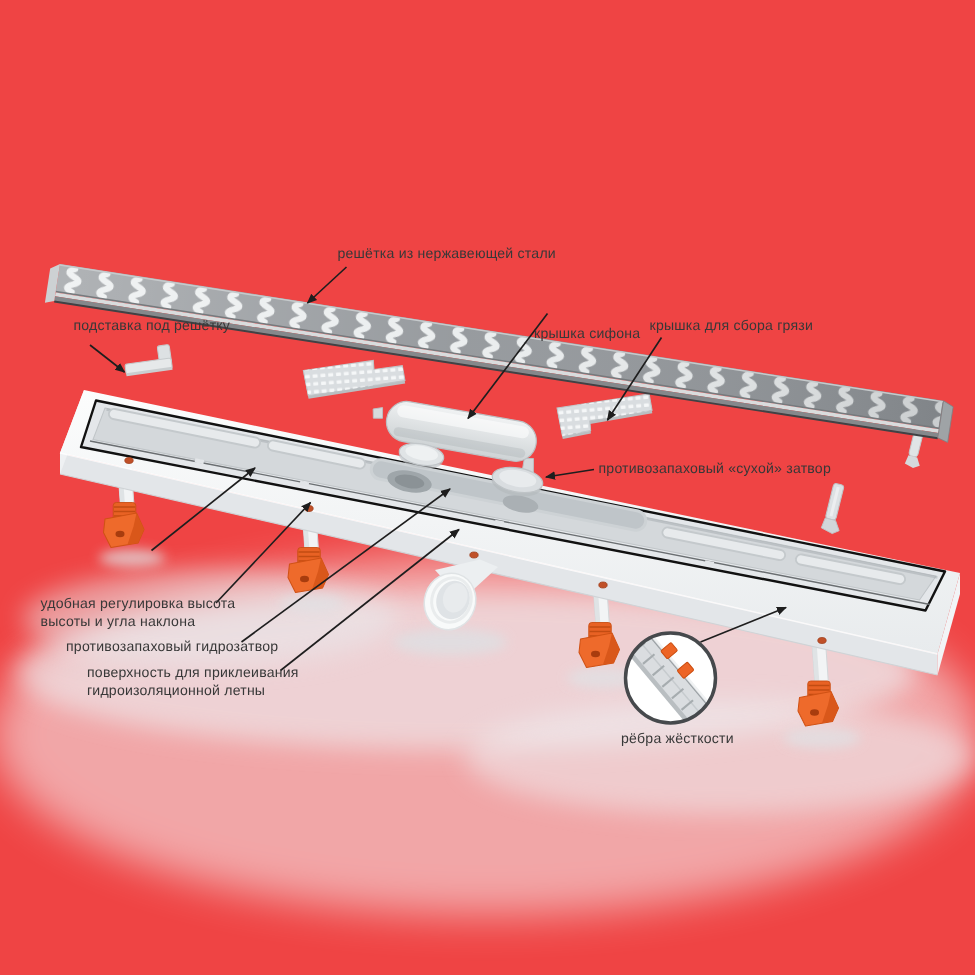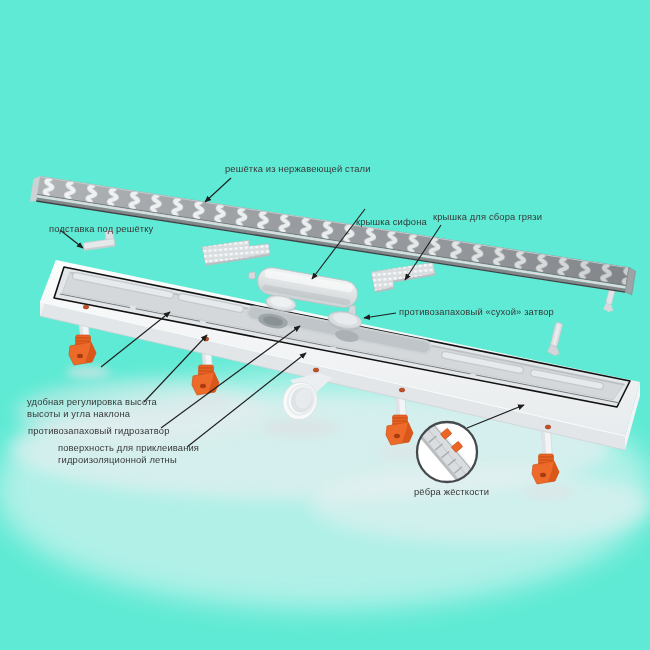--- a/index.html
+++ b/index.html
@@ -1,18 +1,18 @@
 <!DOCTYPE html>
 <html><head>
 <meta charset="utf-8">
 <style>
   html,body { margin:0; padding:0; background:#ffffff; }
   .scene {
     position:relative; width:650px; height:650px; overflow:hidden;
-    background:#5eead4;
+    background:#ef4444;
     font-family:"Liberation Sans", sans-serif;
   }
   .scene svg { position:absolute; left:0; top:0; }
   .lbl {
     position:absolute; white-space:nowrap;
     font-size:9.4px; line-height:11.6px; color:#383838; letter-spacing:0.15px;
   }
   .lbl span { display:block; }
 </style>
 </head>
@@ -269,28 +269,28 @@
     <line x1="441" y1="225" x2="405" y2="280" marker-end="url(#ah)"></line>
     <line x1="396" y1="313" x2="364" y2="318" marker-end="url(#ah)"></line>
     <line x1="101" y1="367" x2="170" y2="312" marker-end="url(#ah)"></line>
     <line x1="144" y1="402" x2="207" y2="335" marker-end="url(#ah)"></line>
     <line x1="161" y1="428" x2="300" y2="326" marker-end="url(#ah)"></line>
     <line x1="187" y1="447" x2="306" y2="353" marker-end="url(#ah)"></line>
   </g>
 </svg>
 
 <div class="lbl" style="left:225px; top:163px;">решётка из нержавеющей стали</div>
-<div class="lbl" style="left:8px; top:223px;padding-left:41px;">подставка под решётку</div>
+<div class="lbl" style="left:8px; top:211px;padding-left:41px;">подставка под решётку</div>
 <div class="lbl" style="left:356px; top:196px;margin-top:20px;">крышка сифона</div>
 <div class="lbl" style="left:433px; top:211px;">крышка для сбора грязи</div>
 <div class="lbl" style="left:399px; top:306px;">противозапаховый «сухой» затвор</div>
 <div class="lbl" style="left:27px; top:396px;">
   <span>удобная регулировка высота</span>
   <span>высоты и угла наклона</span>
 </div>
-<div class="lbl" style="left:28px; top:425px;">противозапаховый гидрозатвор</div>
+<div class="lbl" style="left:44px; top:425px;">противозапаховый гидрозатвор</div>
 <div class="lbl" style="left:58px; top:442px;">
   <span>поверхность для приклеивания</span>
   <span>гидроизоляционной летны</span>
 </div>
 <div class="lbl" style="left:414px; top:486px;">рёбра жёсткости</div>
 
 </div>
 
 </body></html>

